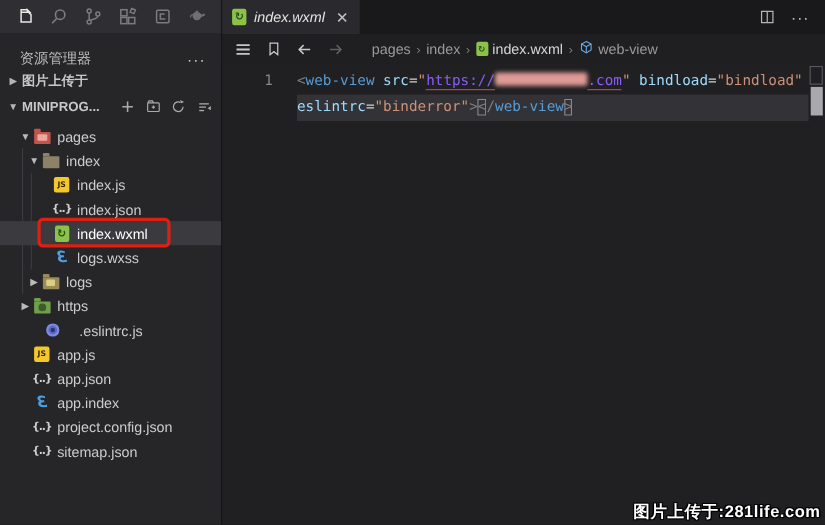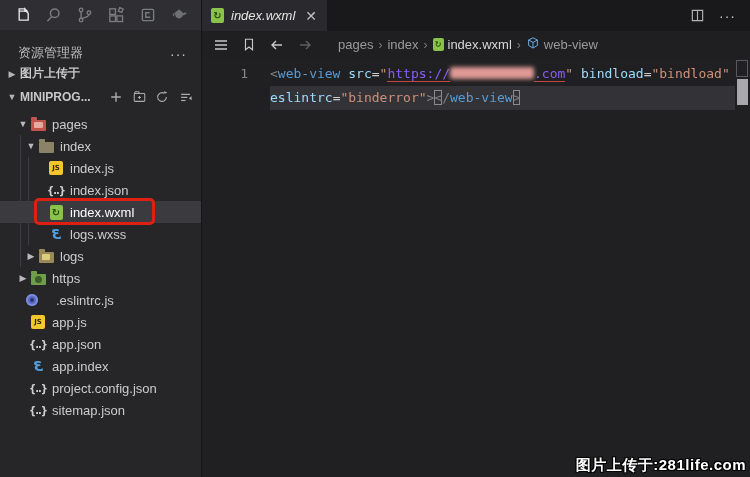--- a/index.html
+++ b/index.html
@@ -228,21 +228,21 @@
           </span>
           <span class="label">logs</span>
         </div>
         <div class="row" style="padding-left: 16px;">
           <span class="twisty">▶</span>
           <span class="fi">
             <span class="folder f-green"></span>
           </span>
           <span class="label">https</span>
         </div>
-        <div class="row" style=" gap: 10px;">
+        <div class="row" style="padding-left: 16px; gap: 10px;">
           <span class="twisty"></span>
           <span class="fi">
             <span class="fi-eslint"></span>
           </span>
           <span class="label">.eslintrc.js</span>
         </div>
         <div class="row" style="padding-left: 16px;">
           <span class="twisty"></span>
           <span class="fi">
             <span class="fi-js">JS</span>

